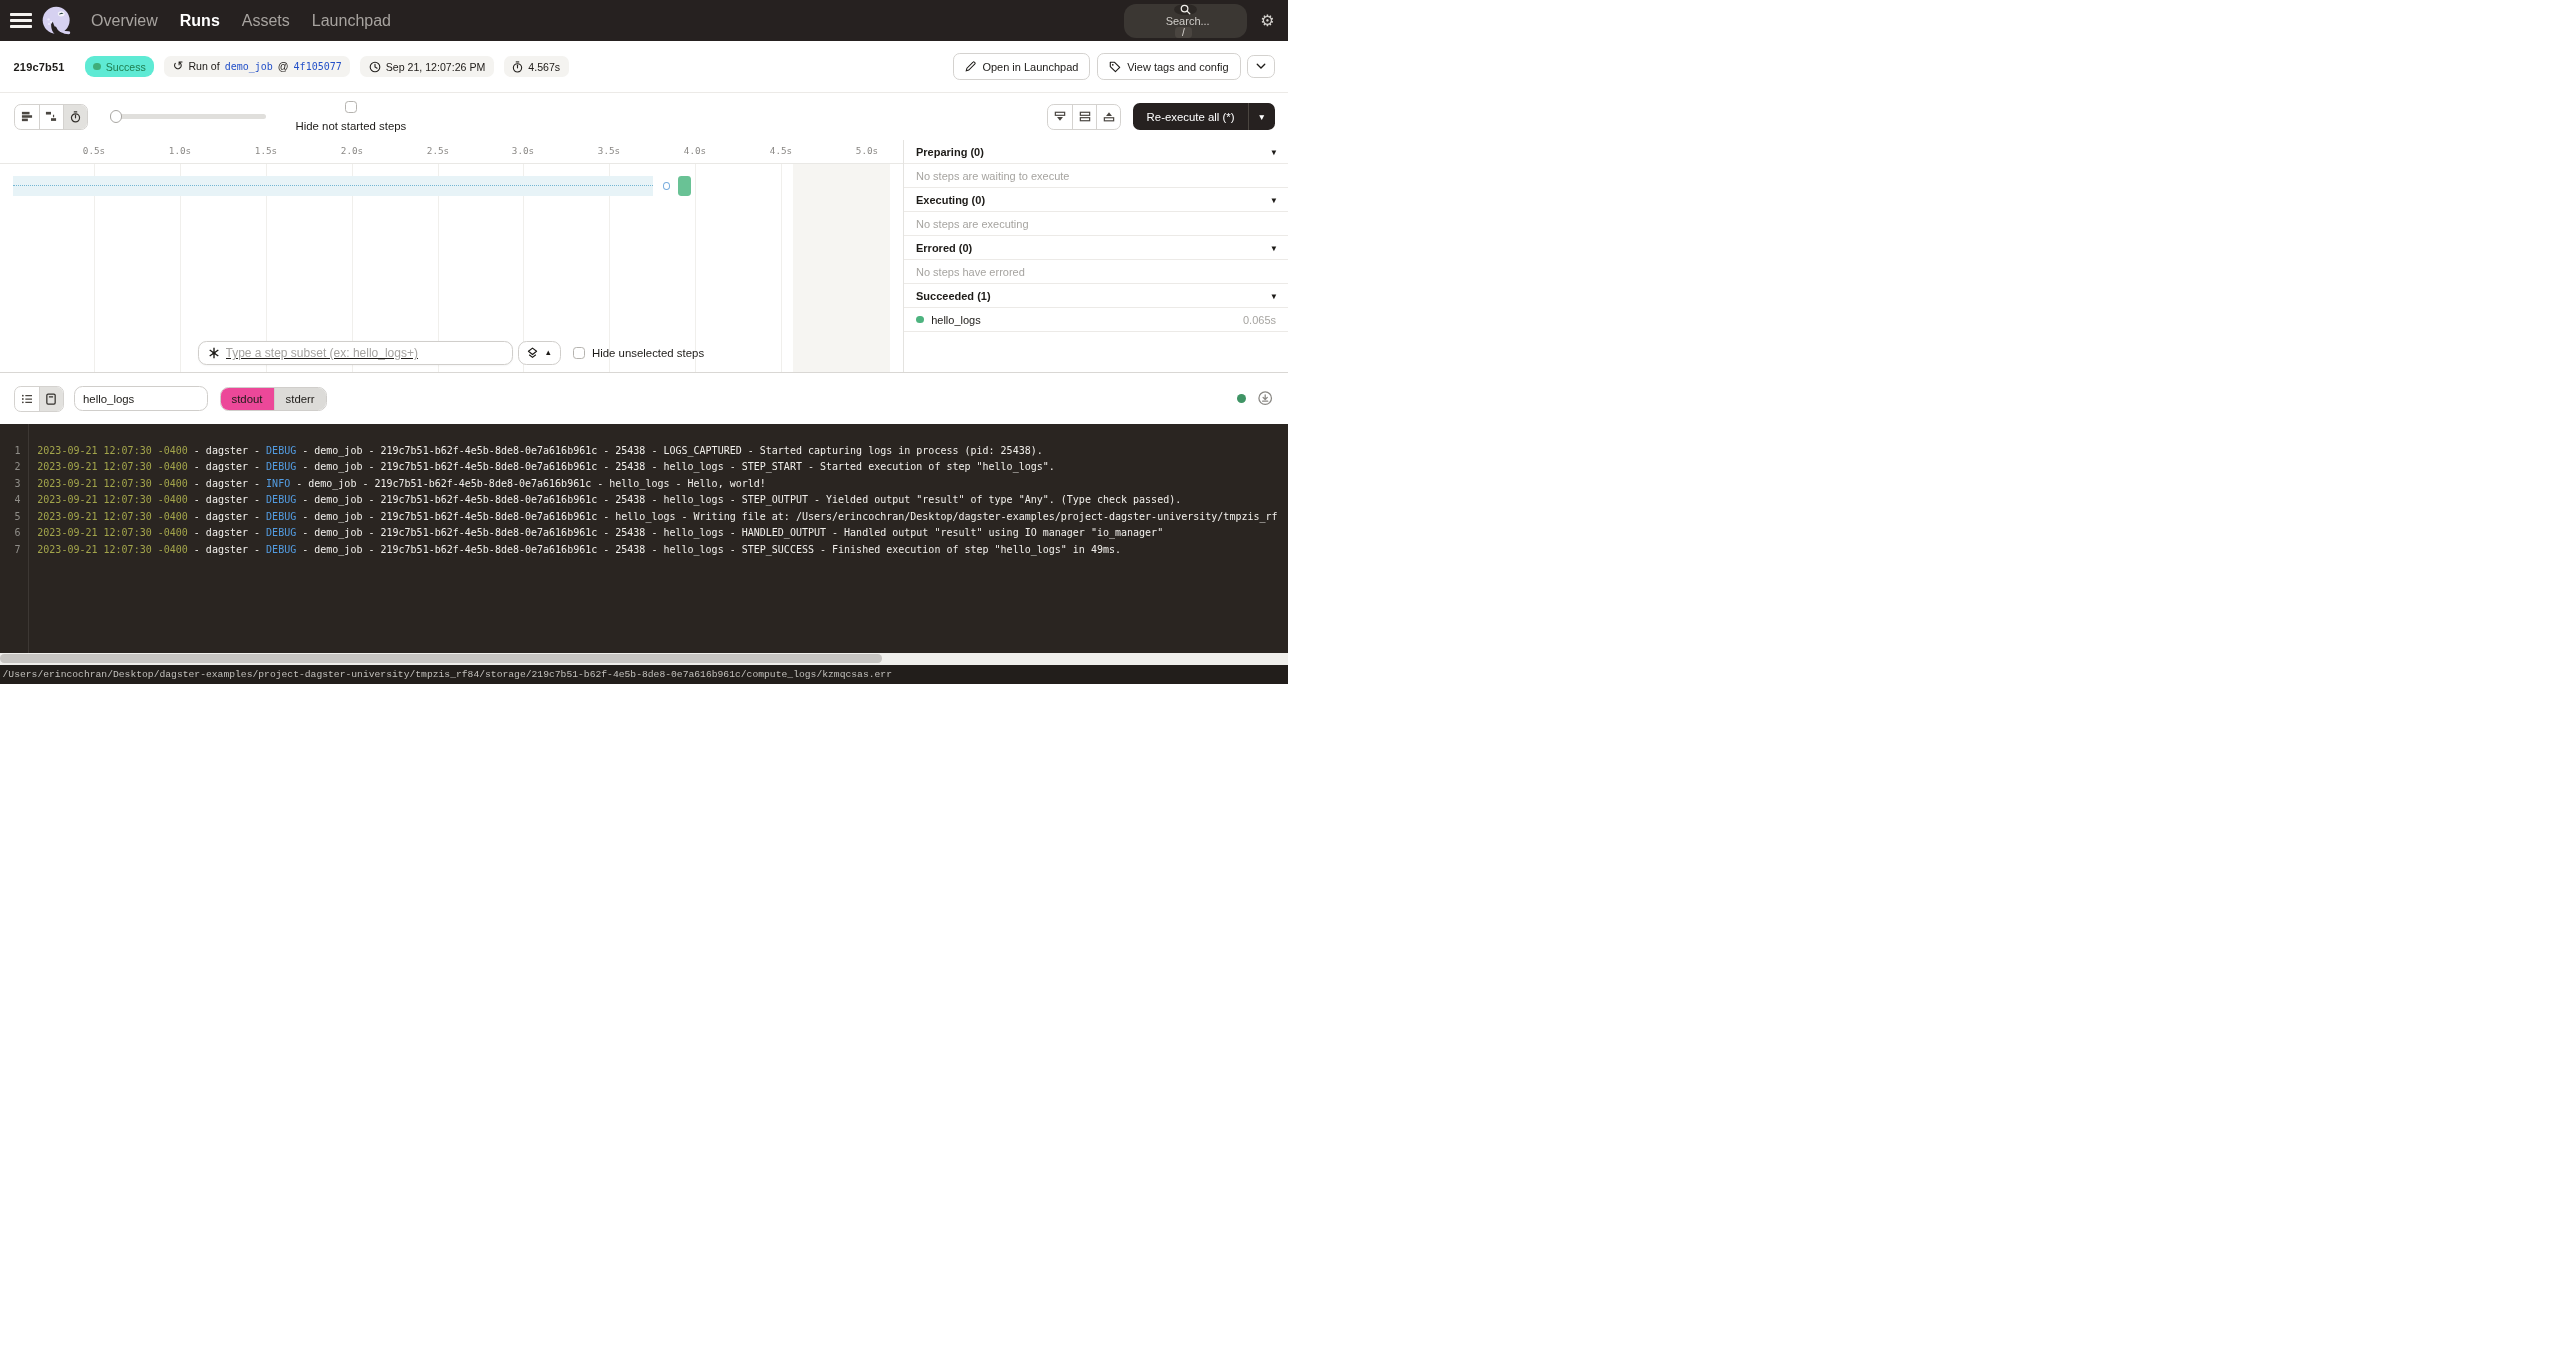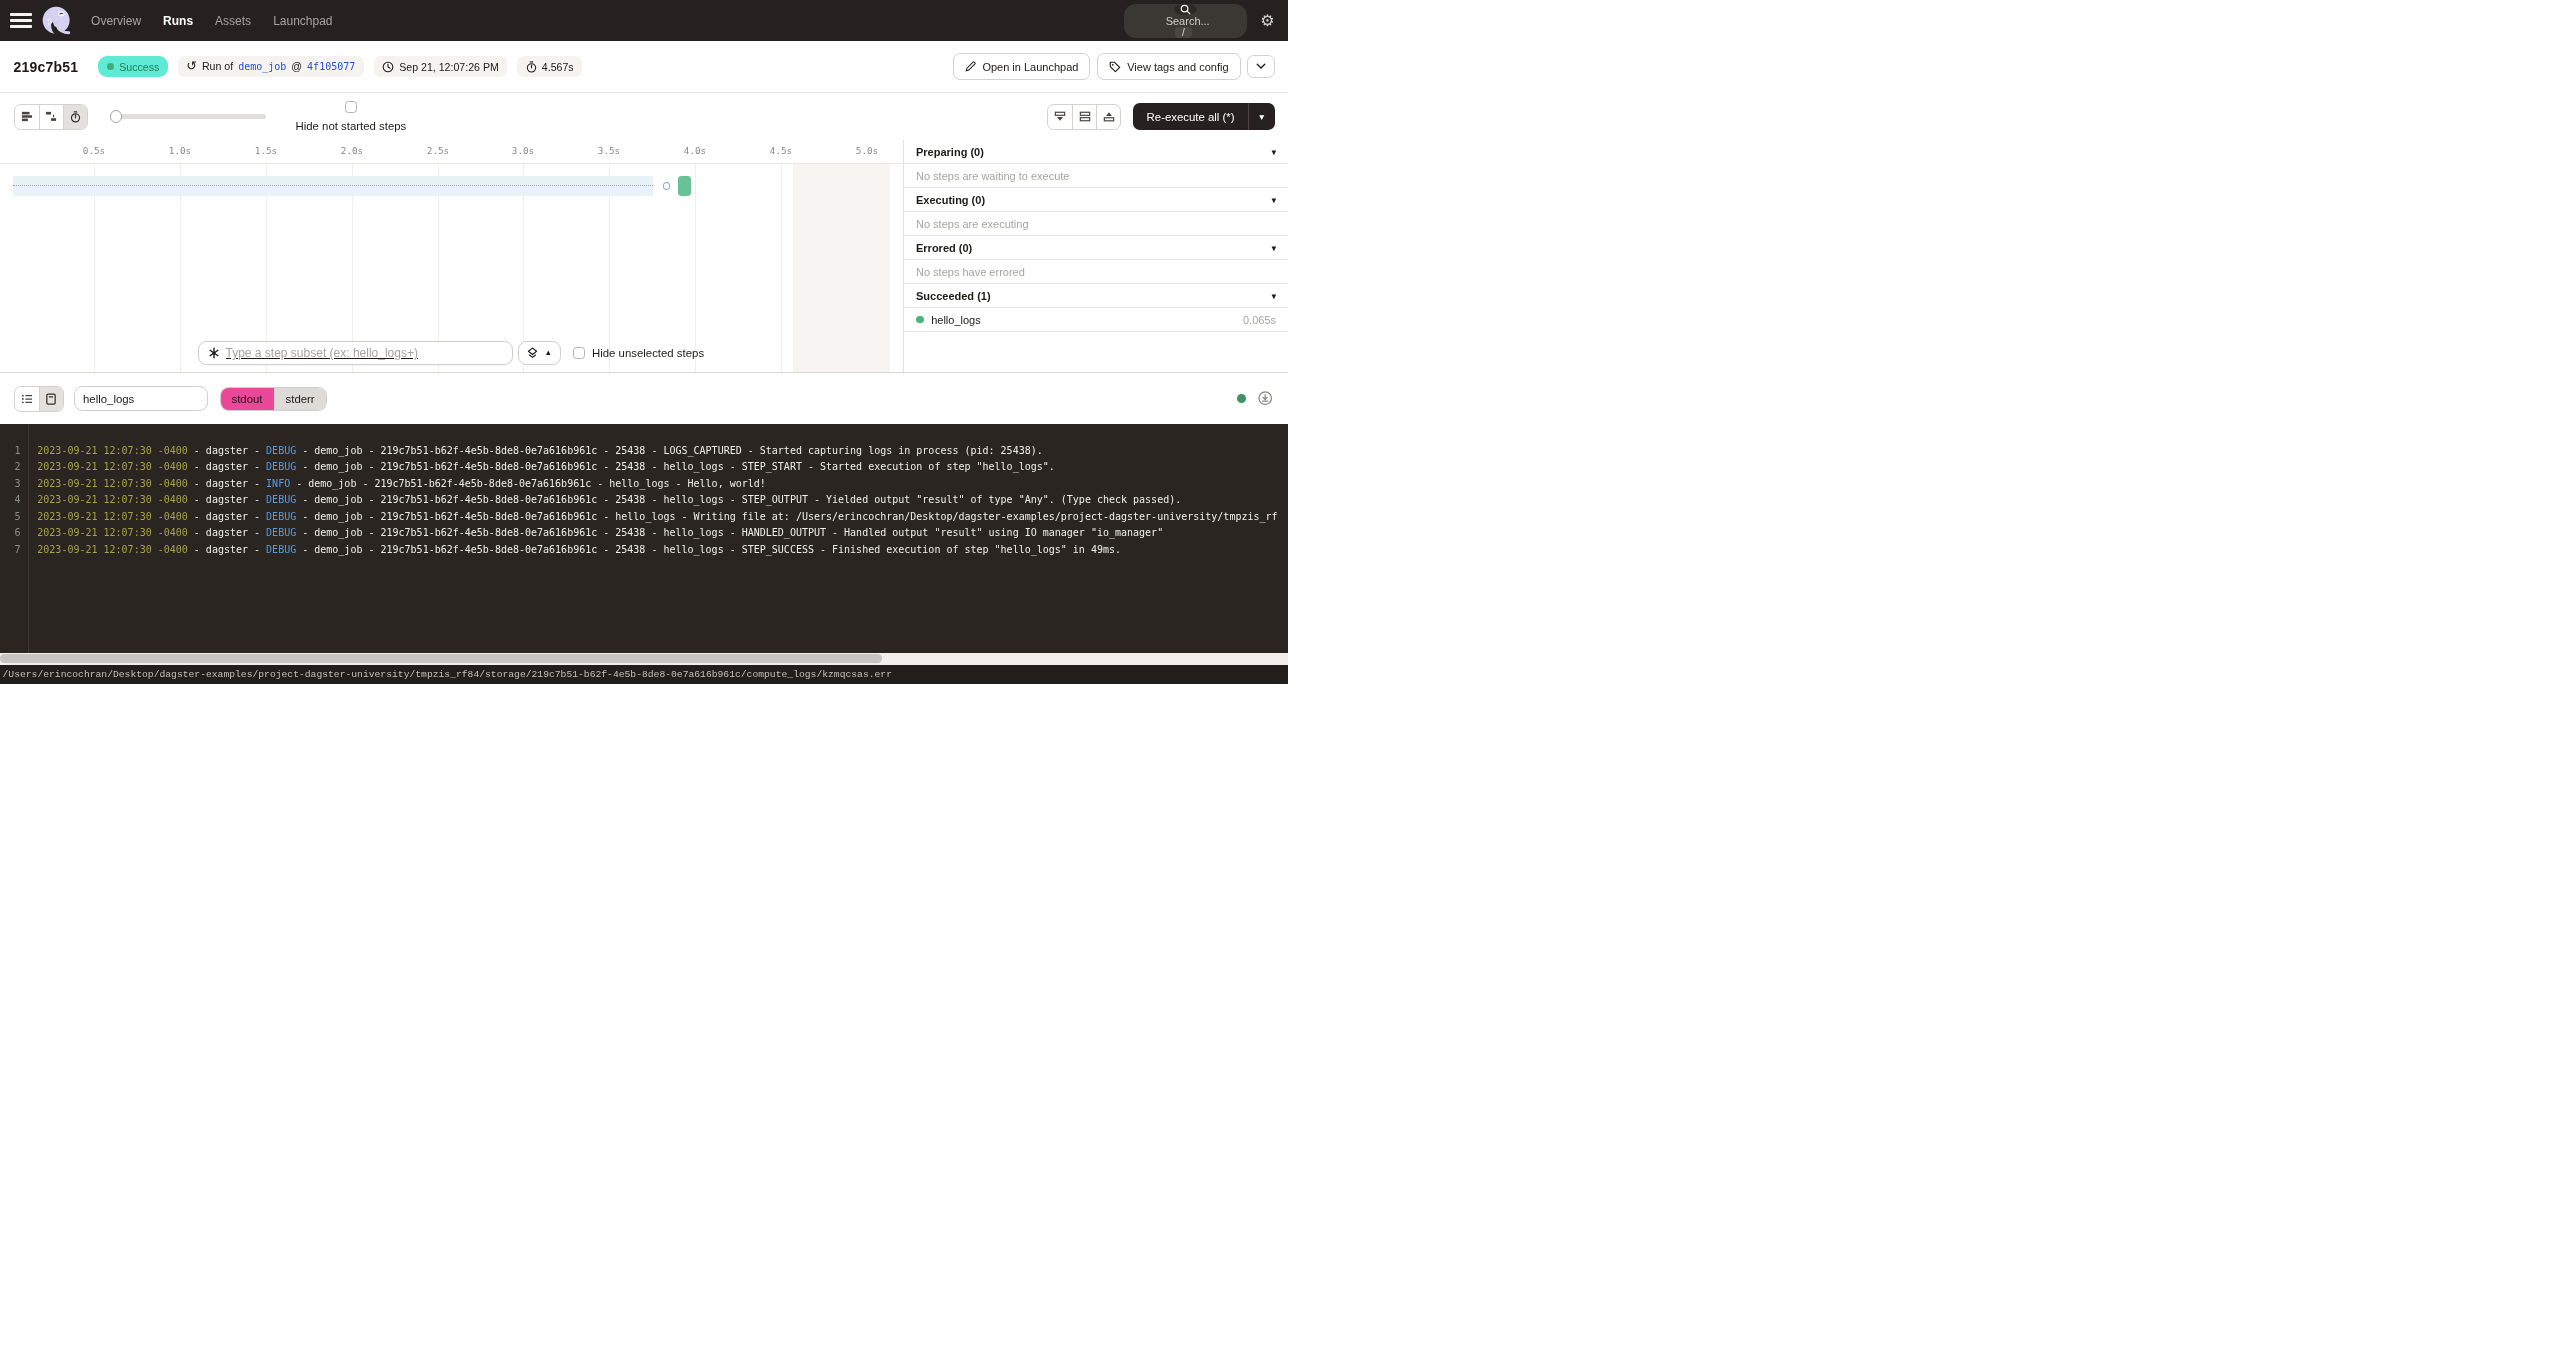--- a/index.html
+++ b/index.html
@@ -7,36 +7,36 @@
     font-family:"Liberation Sans", sans-serif; color:#1d1b18; }
   .page { position:relative; width:1288px; height:684px; display:flex; flex-direction:column; }
 
   
   .topnav { height:41px; background:#262120; display:flex; align-items:center; flex:0 0 auto; }
   .hamburger { width:22px; height:22px; margin:0 8.5px 0 10px; display:flex; flex-direction:column;
     justify-content:center; gap:3.4px; cursor:pointer; }
   .hamburger span { display:block; height:2.5px; background:#f5f3f0; border-radius:0.8px; }
   .logo { width:32px; height:32px; margin-right:18.6px; }
   .nav-links { display:flex; align-items:center; gap:22px; }
-  .nav-link { font-size:12px; color:#a7a39f; cursor:pointer; }
+  .nav-link { font-size:16px; color:#a7a39f; cursor:pointer; }
   .nav-link.active { color:#ffffff; font-weight:700; }
   .nav-right { margin-left:auto; display:flex; align-items:center; gap:13.5px; padding-right:13.5px; }
   .searchbox { width:123px; height:34px; background:#3b3733; border-radius:12px;
     display:flex; align-items:center; cursor:text;flex-direction:column; }
   .search-icon-wrap { width:23px; height:23px; border-radius:50%; background:#2c2825;
     display:flex; align-items:center; justify-content:center; }
   .searchbox .ph { flex:1; font-size:11px; color:#cfccc8; padding-left:5px; }
   .slash-badge { width:17px; height:17px; margin-right:3.4px; background:#4a4540; border-radius:3.4px;
     color:#d9d6d2; font-size:10px; display:flex; align-items:center; justify-content:center; }
   .gear { font-size:16px; color:#d3d0cc; cursor:pointer; line-height:1; }
 
   
   .runheader { height:52px; background:#fff; display:flex; align-items:center; padding:0 13.5px;
     border-bottom:0.8px solid #eceae7; flex:0 0 auto; }
-  .run-title { font-size:14px; font-weight:700; letter-spacing:0.2px; }
+  .run-title { font-size:11px; font-weight:700; letter-spacing:0.2px; }
   .badge { display:flex; align-items:center; gap:5px; background:#5eead4; border-radius:9px;
     padding:4.2px 8.5px; margin-left:20px; }
   .badge .dot { width:7.6px; height:7.6px; border-radius:50%; background:#3fae7a; }
   .badge .txt { font-size:10.6px; color:#1e7e4f; font-weight:500; }
   .pill { display:flex; align-items:center; gap:5px; background:#f4f3f0; border-radius:6.8px;
     padding:4.2px 8.5px; margin-left:10px; font-size:10.6px; color:#23201d; }
   .pill .mono { font-family:"DejaVu Sans Mono", monospace; font-size:10px; color:#2350c8; }
   .pill svg, .pill .uni { flex:0 0 auto; }
   .uni-hist { font-size:12.7px; line-height:1; color:#23201d; }
   .hdr-actions { margin-left:auto; display:flex; align-items:center; gap:6.8px; }

